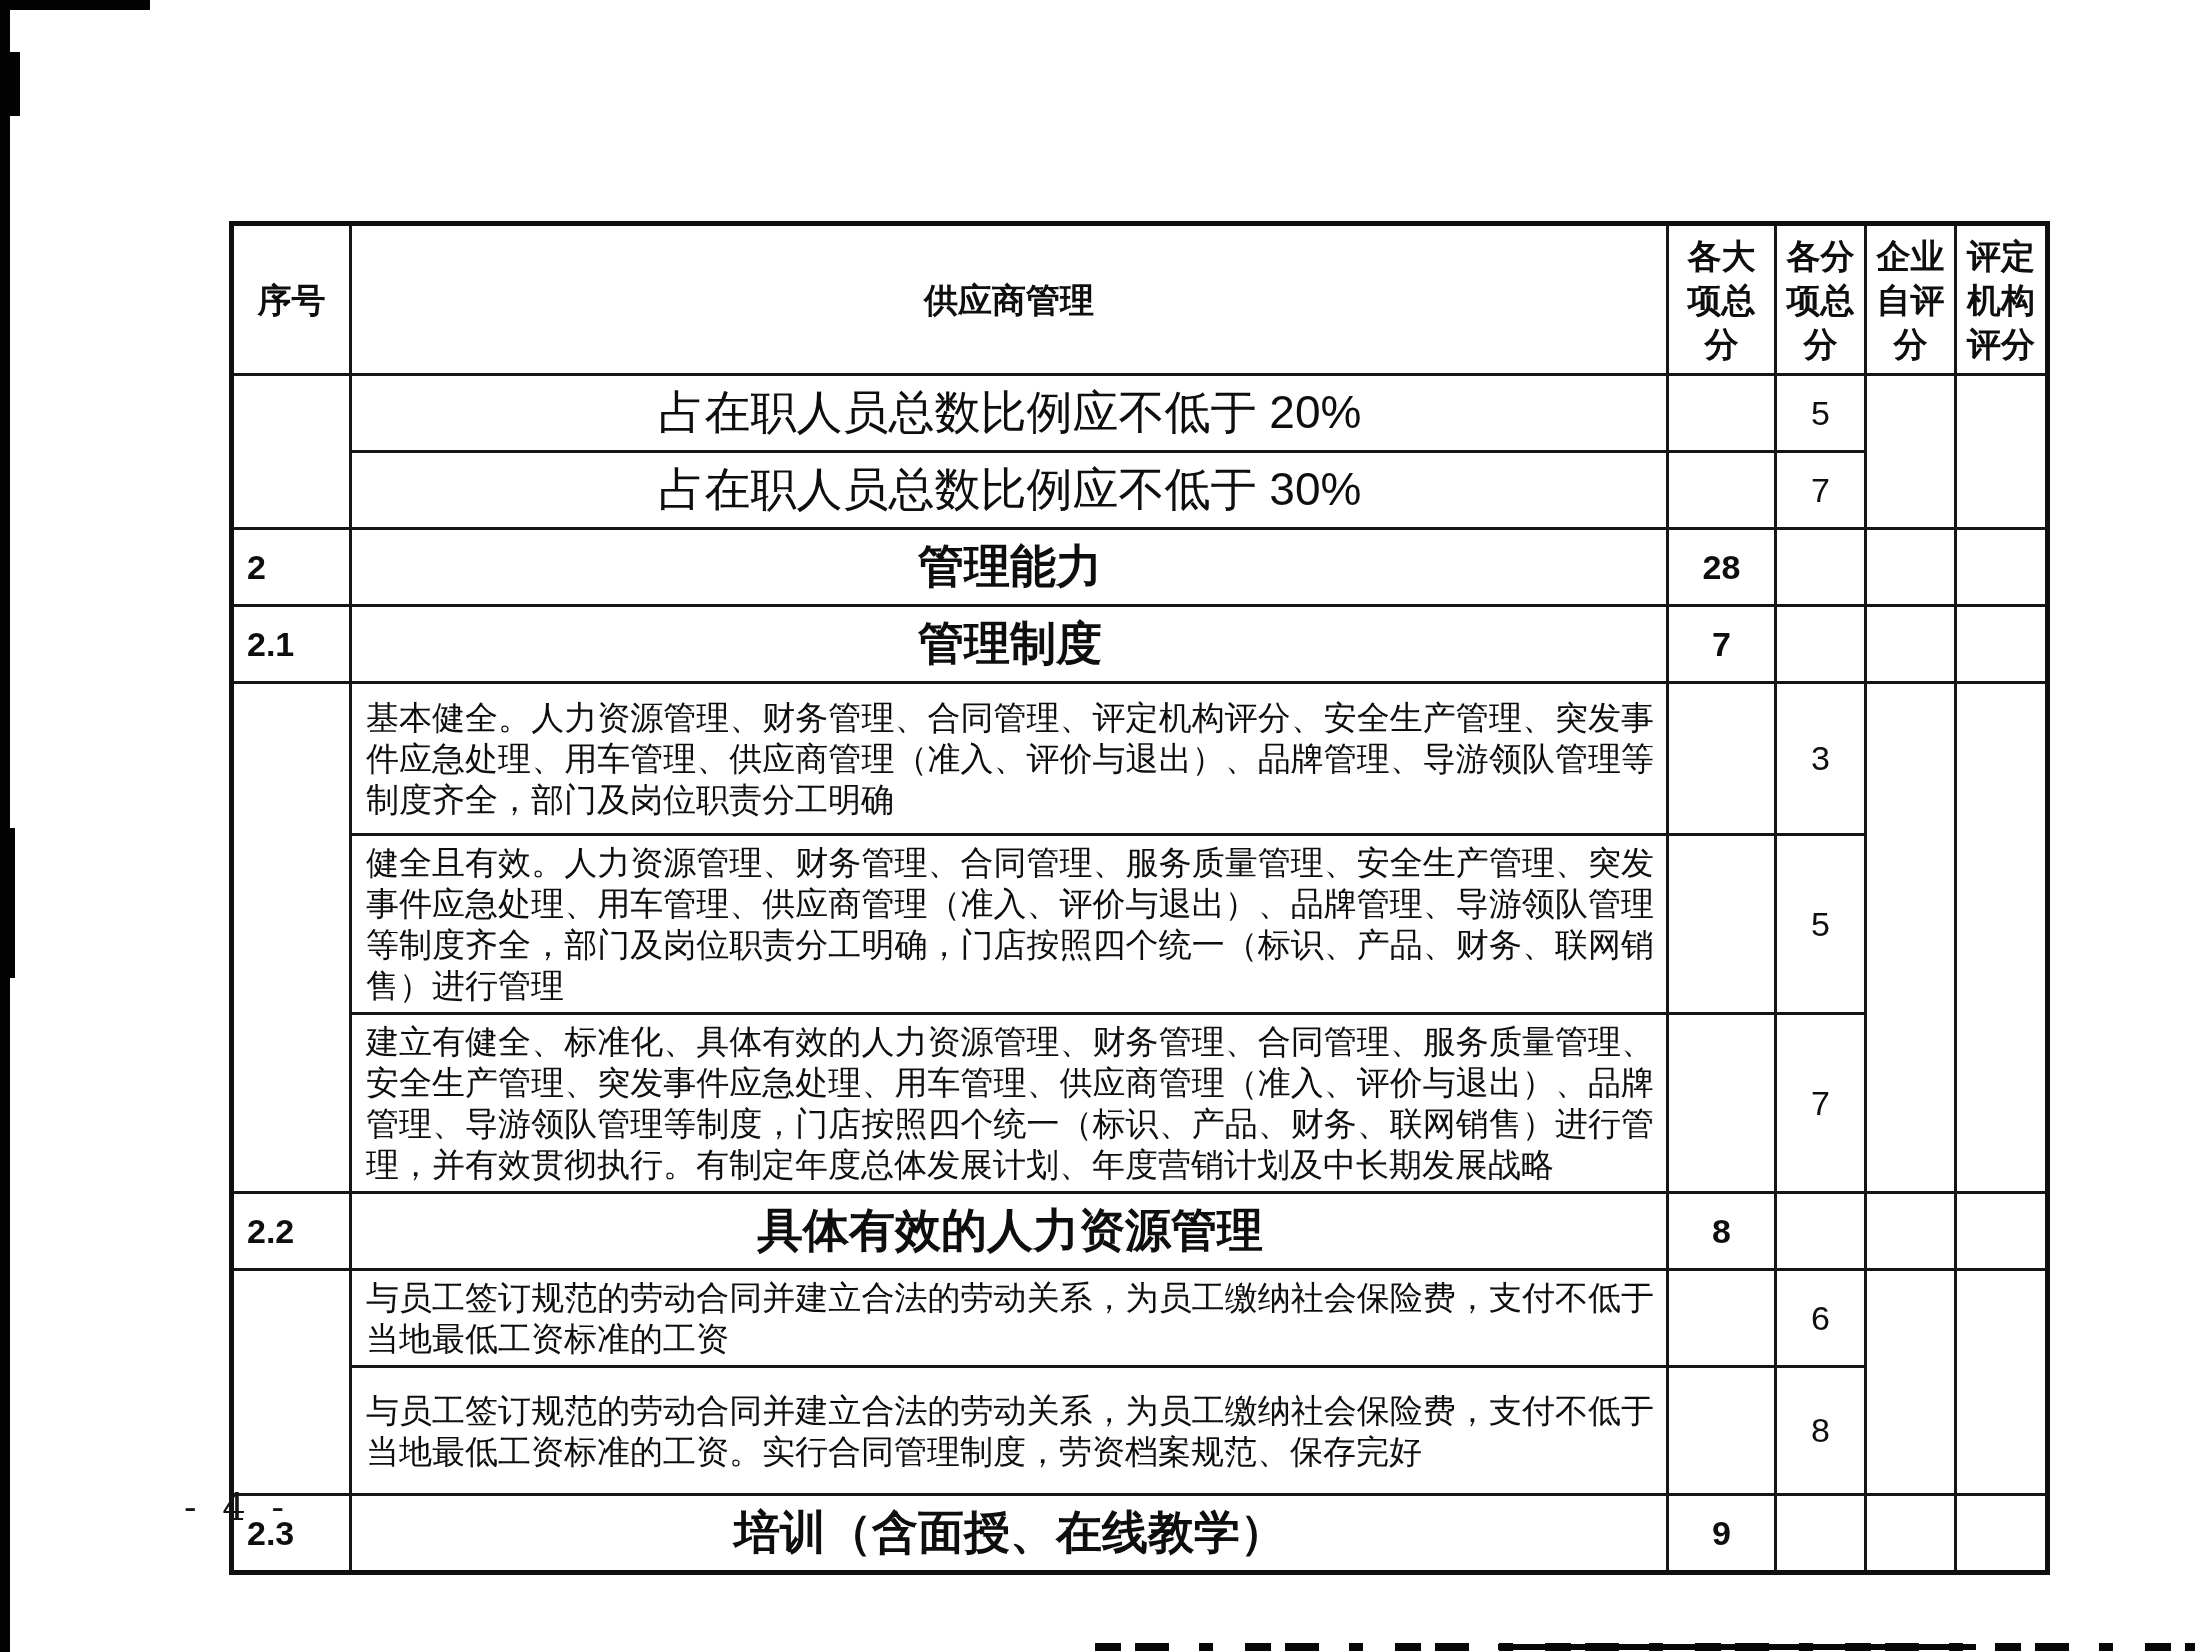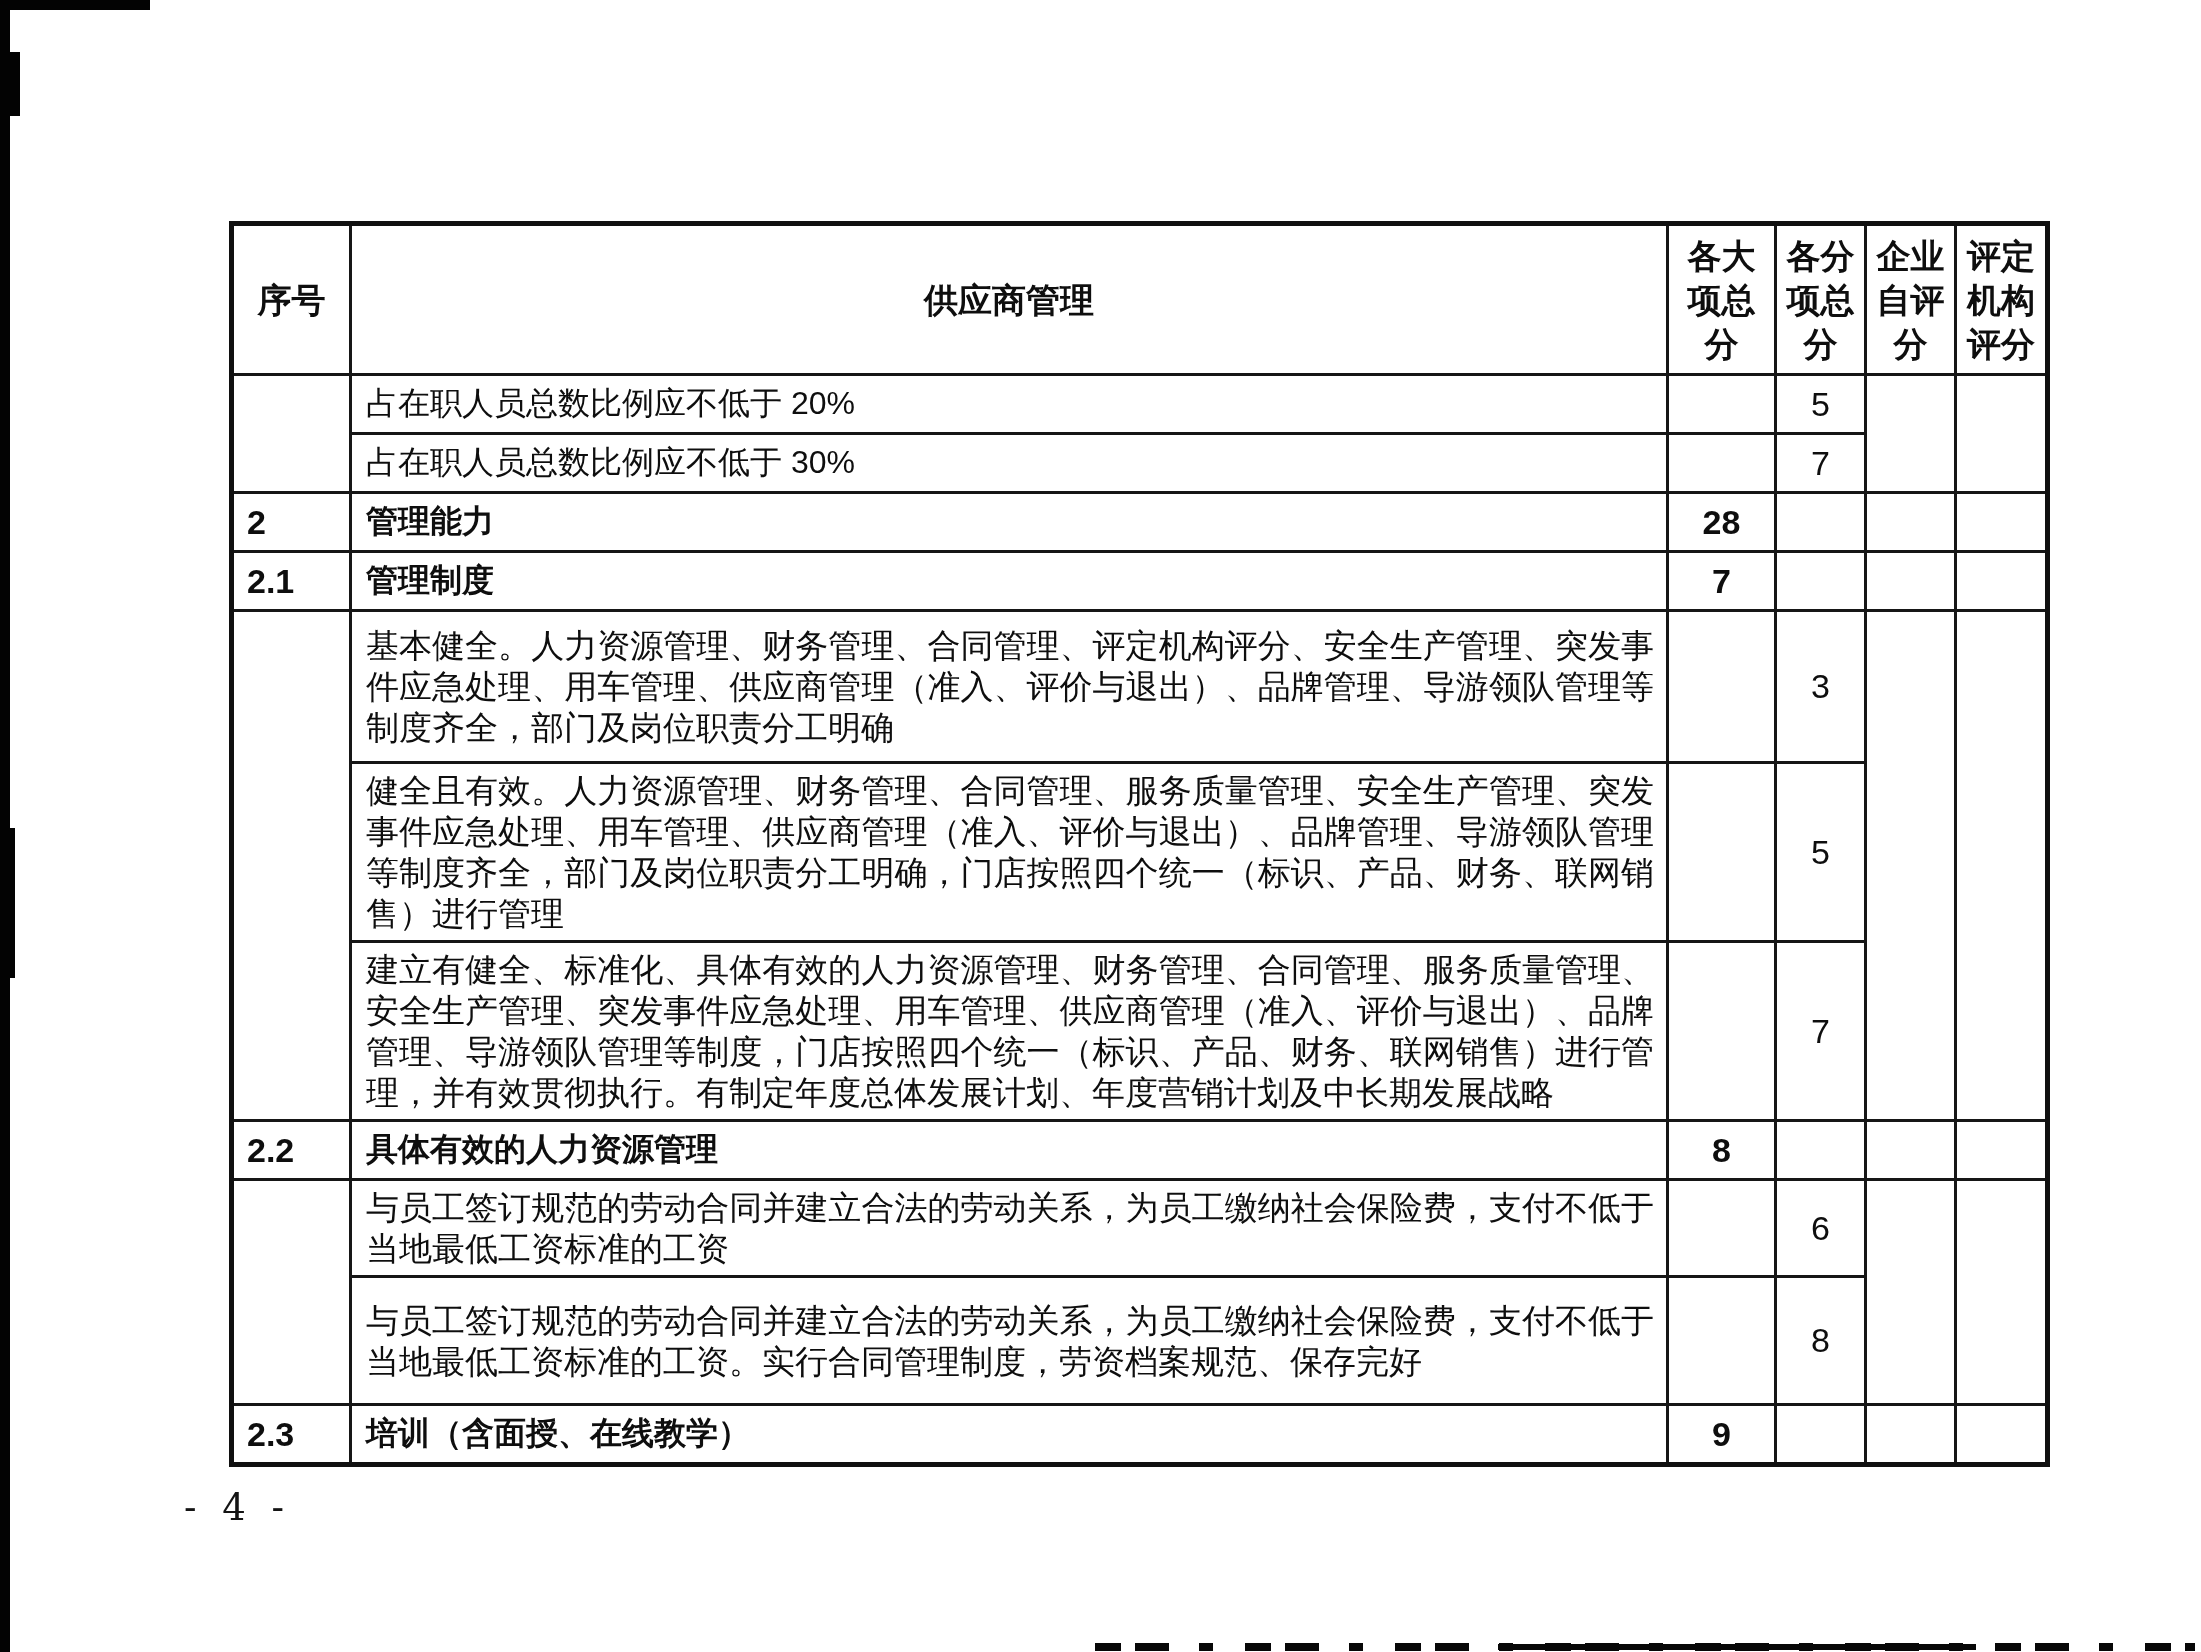--- a/index.html
+++ b/index.html
@@ -50,22 +50,22 @@
     text-align: center;
     padding: 2px 4px;
   }
   td.sn {
     font-size: 34px;
     font-weight: 700;
     text-align: left;
     padding-left: 13px;
   }
   td.item {
-    font-size: 32px;
-    text-align: left;
+    font-size: 46px;
+    text-align: center;
     padding: 6px 12px 6px 14px;
   }
   td.item.section { font-weight: 700; }
   td.item.para {
     font-size: 33px;
     line-height: 41px;
     text-align: justify;
     font-weight: 400;
   }
   td.num {

